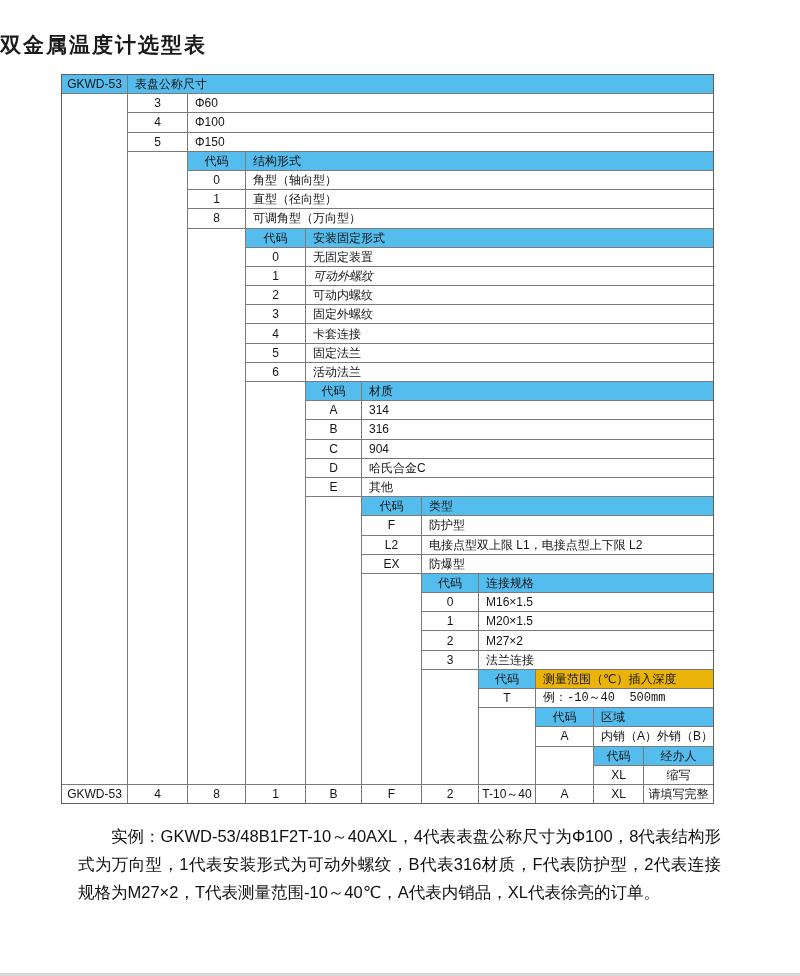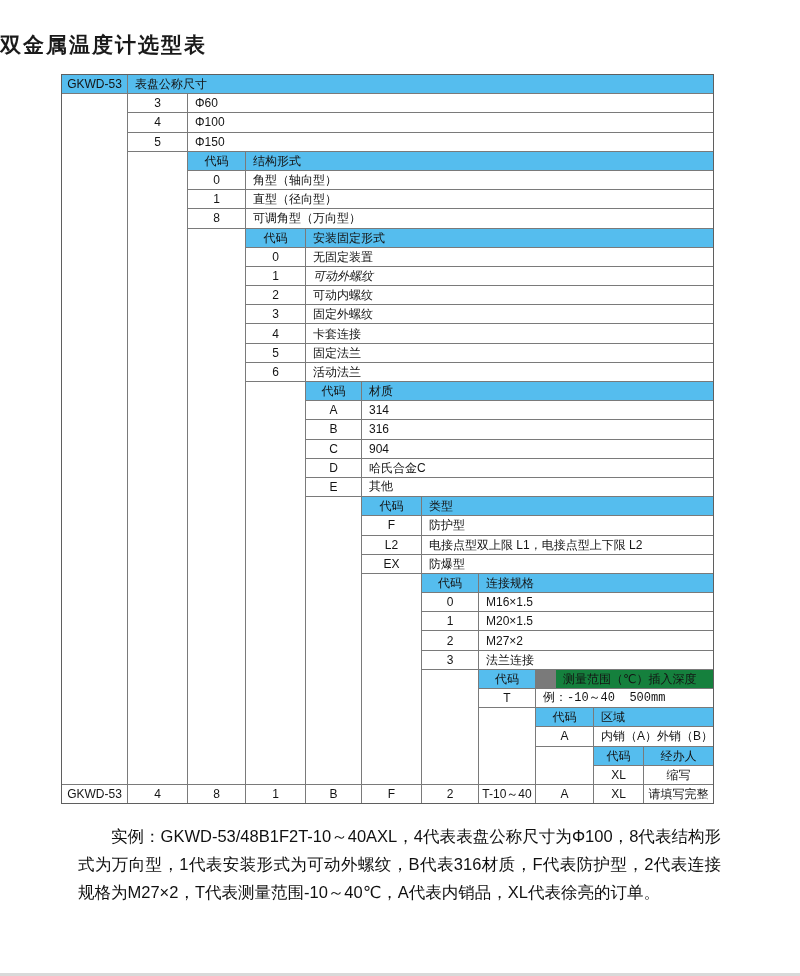--- a/index.html
+++ b/index.html
@@ -83,21 +83,21 @@
     <div class="cell hdr left" style="grid-area: 17 / 6 / auto / 12; background: rgb(85, 189, 238);">材质</div>
     <div class="cell" style="grid-area: 18 / 5;">A</div>
     <div class="cell left" style="grid-area: 18 / 6 / auto / 12;">314</div>
     <div class="cell" style="grid-area: 19 / 5;">B</div>
     <div class="cell left" style="grid-area: 19 / 6 / auto / 12;">316</div>
     <div class="cell" style="grid-area: 20 / 5;">C</div>
     <div class="cell left" style="grid-area: 20 / 6 / auto / 12;">904</div>
     <div class="cell" style="grid-area: 21 / 5;">D</div>
     <div class="cell left" style="grid-area: 21 / 6 / auto / 12;">哈氏合金C</div>
     <div class="cell" style="grid-area: 22 / 5;">E</div>
-    <div class="cell left" style="grid-area: 22 / 6 / auto / 12; font-family: Liberation Mono, monospace;">其他</div>
+    <div class="cell left" style="grid-area: 22 / 6 / auto / 12;">其他</div>
     <div class="cell tall" style="grid-area: 23 / 5 / 38;"></div>
     <div class="cell hdr" style="grid-area: 23 / 6; background: rgb(85, 189, 238);">代码</div>
     <div class="cell hdr left" style="grid-area: 23 / 7 / auto / 12; background: rgb(85, 189, 238);">类型</div>
     <div class="cell" style="grid-area: 24 / 6;">F</div>
     <div class="cell left" style="grid-area: 24 / 7 / auto / 12;">防护型</div>
     <div class="cell" style="grid-area: 25 / 6;">L2</div>
     <div class="cell left" style="grid-area: 25 / 7 / auto / 12;">电接点型双上限 L1，电接点型上下限 L2</div>
     <div class="cell" style="grid-area: 26 / 6;">EX</div>
     <div class="cell left" style="grid-area: 26 / 7 / auto / 12;">防爆型</div>
     <div class="cell tall" style="grid-area: 27 / 6 / 38;"></div>
@@ -106,21 +106,21 @@
     <div class="cell" style="grid-area: 28 / 7;">0</div>
     <div class="cell left" style="grid-area: 28 / 8 / auto / 12;">M16×1.5</div>
     <div class="cell" style="grid-area: 29 / 7;">1</div>
     <div class="cell left" style="grid-area: 29 / 8 / auto / 12;">M20×1.5</div>
     <div class="cell" style="grid-area: 30 / 7;">2</div>
     <div class="cell left" style="grid-area: 30 / 8 / auto / 12;">M27×2</div>
     <div class="cell" style="grid-area: 31 / 7;">3</div>
     <div class="cell left" style="grid-area: 31 / 8 / auto / 12;">法兰连接</div>
     <div class="cell tall" style="grid-area: 32 / 7 / 38;"></div>
     <div class="cell hdr" style="grid-area: 32 / 8; background: rgb(85, 189, 238);">代码</div>
-    <div class="cell hdr left" style="grid-area: 32 / 9 / auto / 12; background: #15803d; margin-left: 20px;">测量范围（℃）插入深度</div>
+    <div class="cell hdr left" style="grid-area: 32 / 9 / auto / 12; background: #eab308;">测量范围（℃）插入深度</div>
     <div class="cell" style="grid-area: 33 / 8;">T</div>
     <div class="cell left" style="grid-area: 33 / 9 / auto / 12; font-family: Liberation Mono, monospace;">例：-10～40  500mm</div>
     <div class="cell tall" style="grid-area: 34 / 8 / 38;"></div>
     <div class="cell hdr" style="grid-area: 34 / 9; background: rgb(85, 189, 238);">代码</div>
     <div class="cell hdr left" style="grid-area: 34 / 10 / auto / 12; background: rgb(85, 189, 238);">区域</div>
     <div class="cell" style="grid-area: 35 / 9;">A</div>
     <div class="cell left" style="grid-area: 35 / 10 / auto / 12;">内销（A）外销（B）</div>
     <div class="cell tall" style="grid-area: 36 / 9 / 38;"></div>
     <div class="cell hdr" style="grid-area: 36 / 10; background: rgb(85, 189, 238);">代码</div>
     <div class="cell hdr" style="grid-area: 36 / 11 / auto / 12; background: rgb(85, 189, 238);">经办人</div>

